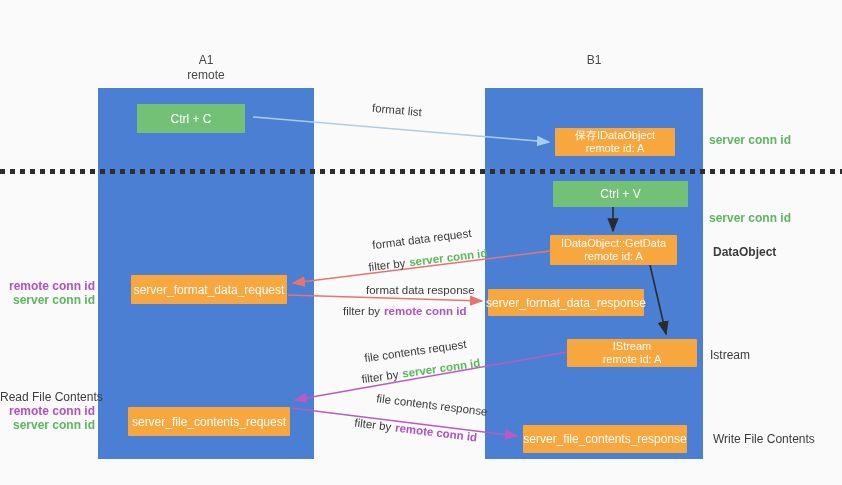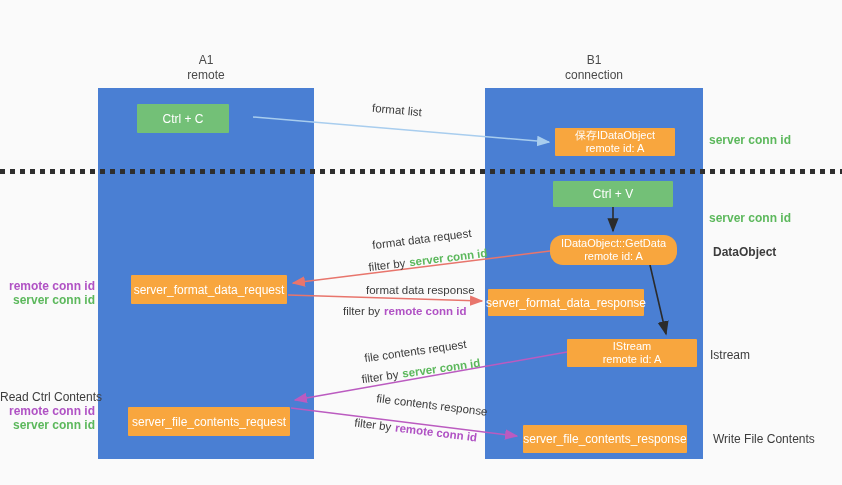--- a/index.html
+++ b/index.html
@@ -24,24 +24,24 @@
   }
   svg.wires { position:absolute; left:0; top:0; z-index:2; }
   .node {
     position:absolute; z-index:4; display:flex; flex-direction:column;
     align-items:center; justify-content:center; color:#ffffff;
     text-align:center; border-radius:1px;
   }
   .node.green  { background:#73c077; font-size:12px; }
   .node.orange { background:#f8a63e; font-size:12px; }
   .node .l2 { font-size:11px; line-height:13px; }
-  #ctrl-c   { left:137px; top:104px; width:92px; height:29px; }
+  #ctrl-c   { left:137px; top:104px; width:108px; height:29px; }
   #save-obj { left:555px; top:128px; width:120px; height:28px; }
-  #ctrl-v   { left:553px; top:181px; width:120px; height:26px; }
-  #getdata  { left:550px; top:235px; width:127px; height:30px;border-radius:13px; }
+  #ctrl-v   { left:553px; top:181px; width:135px; height:26px; }
+  #getdata  { left:550px; top:235px; width:127px; height:30px; }
   #fmt-req  { left:131px; top:275px; width:156px; height:29px; }
   #fmt-resp { left:488px; top:289px; width:156px; height:27px; }
   #istream-box { left:567px; top:339px; width:130px; height:28px; }
   #file-req { left:128px; top:407px; width:162px; height:29px; }
   #file-resp{ left:523px; top:425px; width:164px; height:28px; }
   .side { position:absolute; z-index:4; font-size:12px; line-height:14px; white-space:nowrap; }
   .g { color:#5cb85c; font-weight:bold; }
   .p { color:#b052c4; font-weight:bold; }
   .dark { color:#3c3c3c; }
   #conn-top { left:709px; top:133px; }
@@ -68,21 +68,20 @@
 
 <div class="canvas">
 
 
   <div class="lane-header a1">
     <div>A1</div>
     <div>remote</div>
   </div>
   <div class="lane-header b1">
     <div>B1</div>
-    <div>connection</div>
   </div>
 
   <div class="lane a1"></div>
   <div class="lane b1"></div>
 
   <div class="dotted"></div>
 
   <svg class="wires" width="842" height="485" viewBox="0 0 842 485">
     <defs>
       <marker id="ah-blue" markerWidth="9" markerHeight="8" refX="8" refY="3.5" orient="auto">
@@ -151,21 +150,21 @@
   <div class="side dark" id="lbl-dataobject">DataObject</div>
   <div class="side dark" id="lbl-istream">Istream</div>
   <div class="side dark" id="lbl-write">Write File Contents</div>
 
   <div class="side" id="left-grp-1">
     <div class="p">remote conn id</div>
     <div class="g">server conn id</div>
   </div>
 
   <div class="side" id="left-grp-2">
-    <div class="dark" style="font-weight:normal">Read Ctrl Contents</div>
+    <div class="dark" style="font-weight:normal">Read File Contents</div>
     <div class="p">remote conn id</div>
     <div class="g">server conn id</div>
   </div>
 
   <div class="edge-lbl" id="lbl-format-list">format list</div>
 
   <div class="edge-lbl" id="lbl-fdr-1">format data request</div>
   <div class="edge-lbl" id="lbl-fdr-2">
     <span>filter by</span><span class="g">server conn id</span>
   </div>

